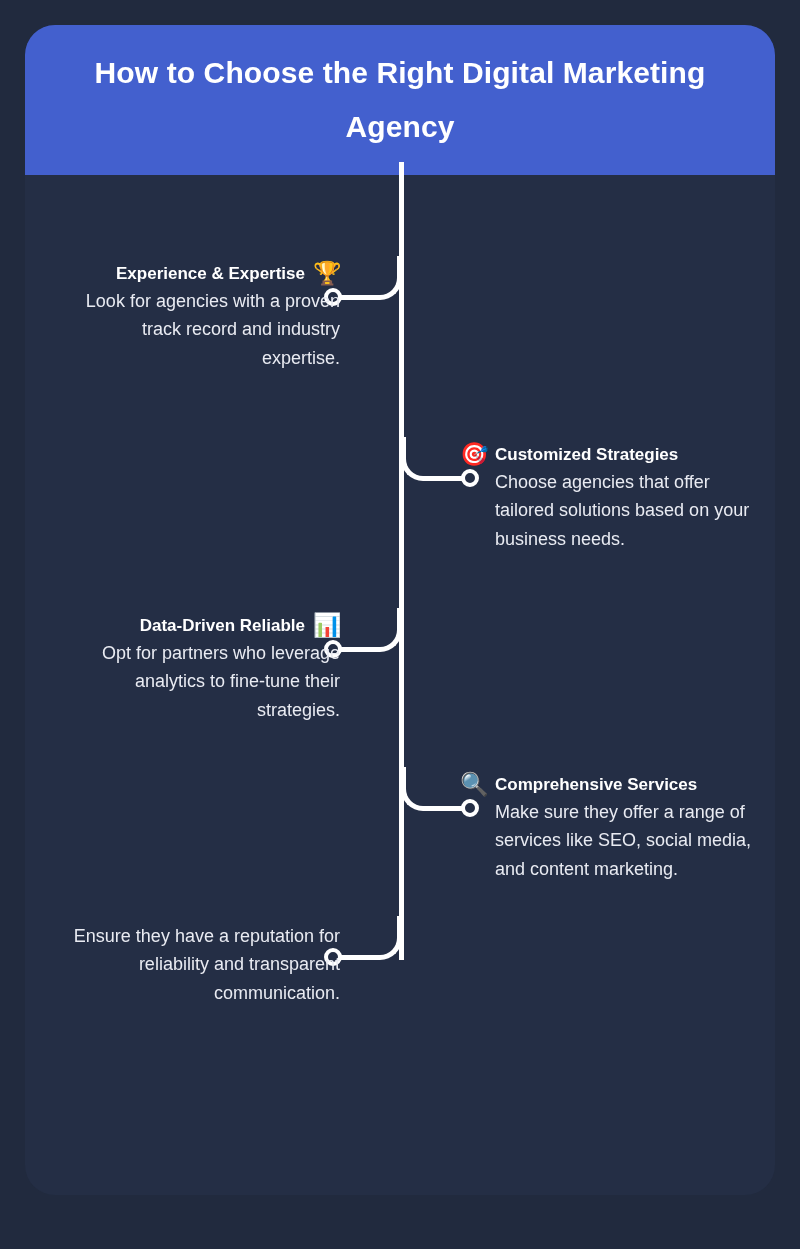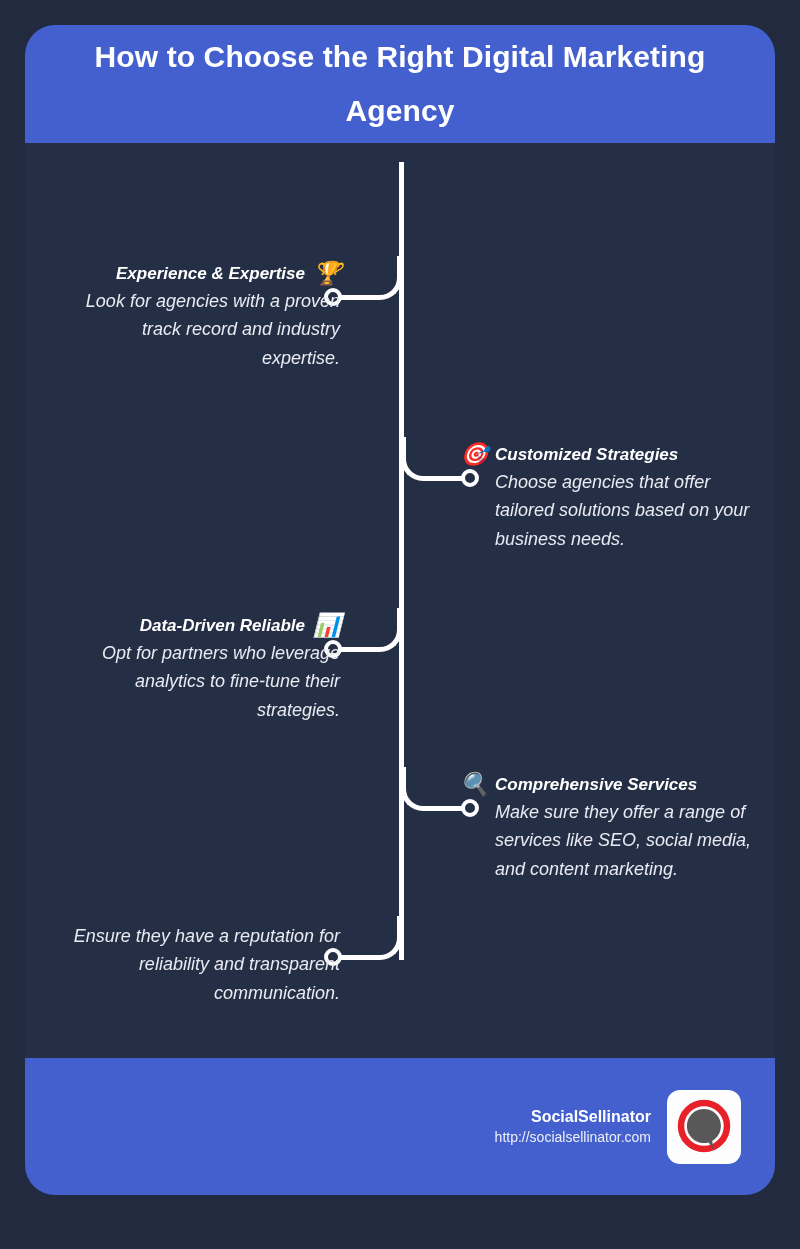--- a/index.html
+++ b/index.html
@@ -24,21 +24,21 @@
     background: #242e45;
     overflow: hidden;
   }
 
   
   .card-header {
     position: absolute;
     left: 0;
     top: 0;
     width: 750px;
-    height: 118px;
+    height: 150px;
     background: #4360ce;
     display: flex;
     align-items: center;
     justify-content: center;
     box-sizing: border-box;
     padding: 0 28px;
   }
   .card-title {
     color: #ffffff;
     font-size: 30px;
@@ -48,21 +48,20 @@
     letter-spacing: 0.1px;
   }
 
   
   .card-body {
     position: absolute;
     left: 0;
     top: 137px;
     width: 750px;
     height: 896px;
-    font-style: italic;
   }
 
   
   .spine {
     position: absolute;
     left: 374px;
     top: 0px;
     width: 5px;
     height: 798px;
     background: #ffffff;
@@ -270,27 +269,14 @@
       </div>
       <div class="item-desc">Make sure they offer a range of services like SEO, social media, and content marketing.</div>
     </div>
 
     <div class="item left" style="top:760px;">
       <div class="item-desc">Ensure they have a reputation for reliability and transparent communication.</div>
     </div>
 
   </div>
 
-  <div class="card-footer">
-    <div class="footer-text">
-      <div class="brand-name">SocialSellinator</div>
-      <div class="brand-url">http://socialsellinator.com</div>
-    </div>
-    <div class="brand-logo">
-      <svg width="60" height="60" viewBox="0 0 60 60">
-        <circle cx="30" cy="29" r="23" fill="none" stroke="#e8202a" stroke-width="6.5"></circle>
-        <path d="M30 12 a17 17 0 1 1 -0.2 0 Z" fill="#585858"></path>
-        <path d="M33 43 l6 9 l-1 -11 Z" fill="#585858"></path>
-      </svg>
-    </div>
-  </div>
 
 </div>
 
 </body></html>

